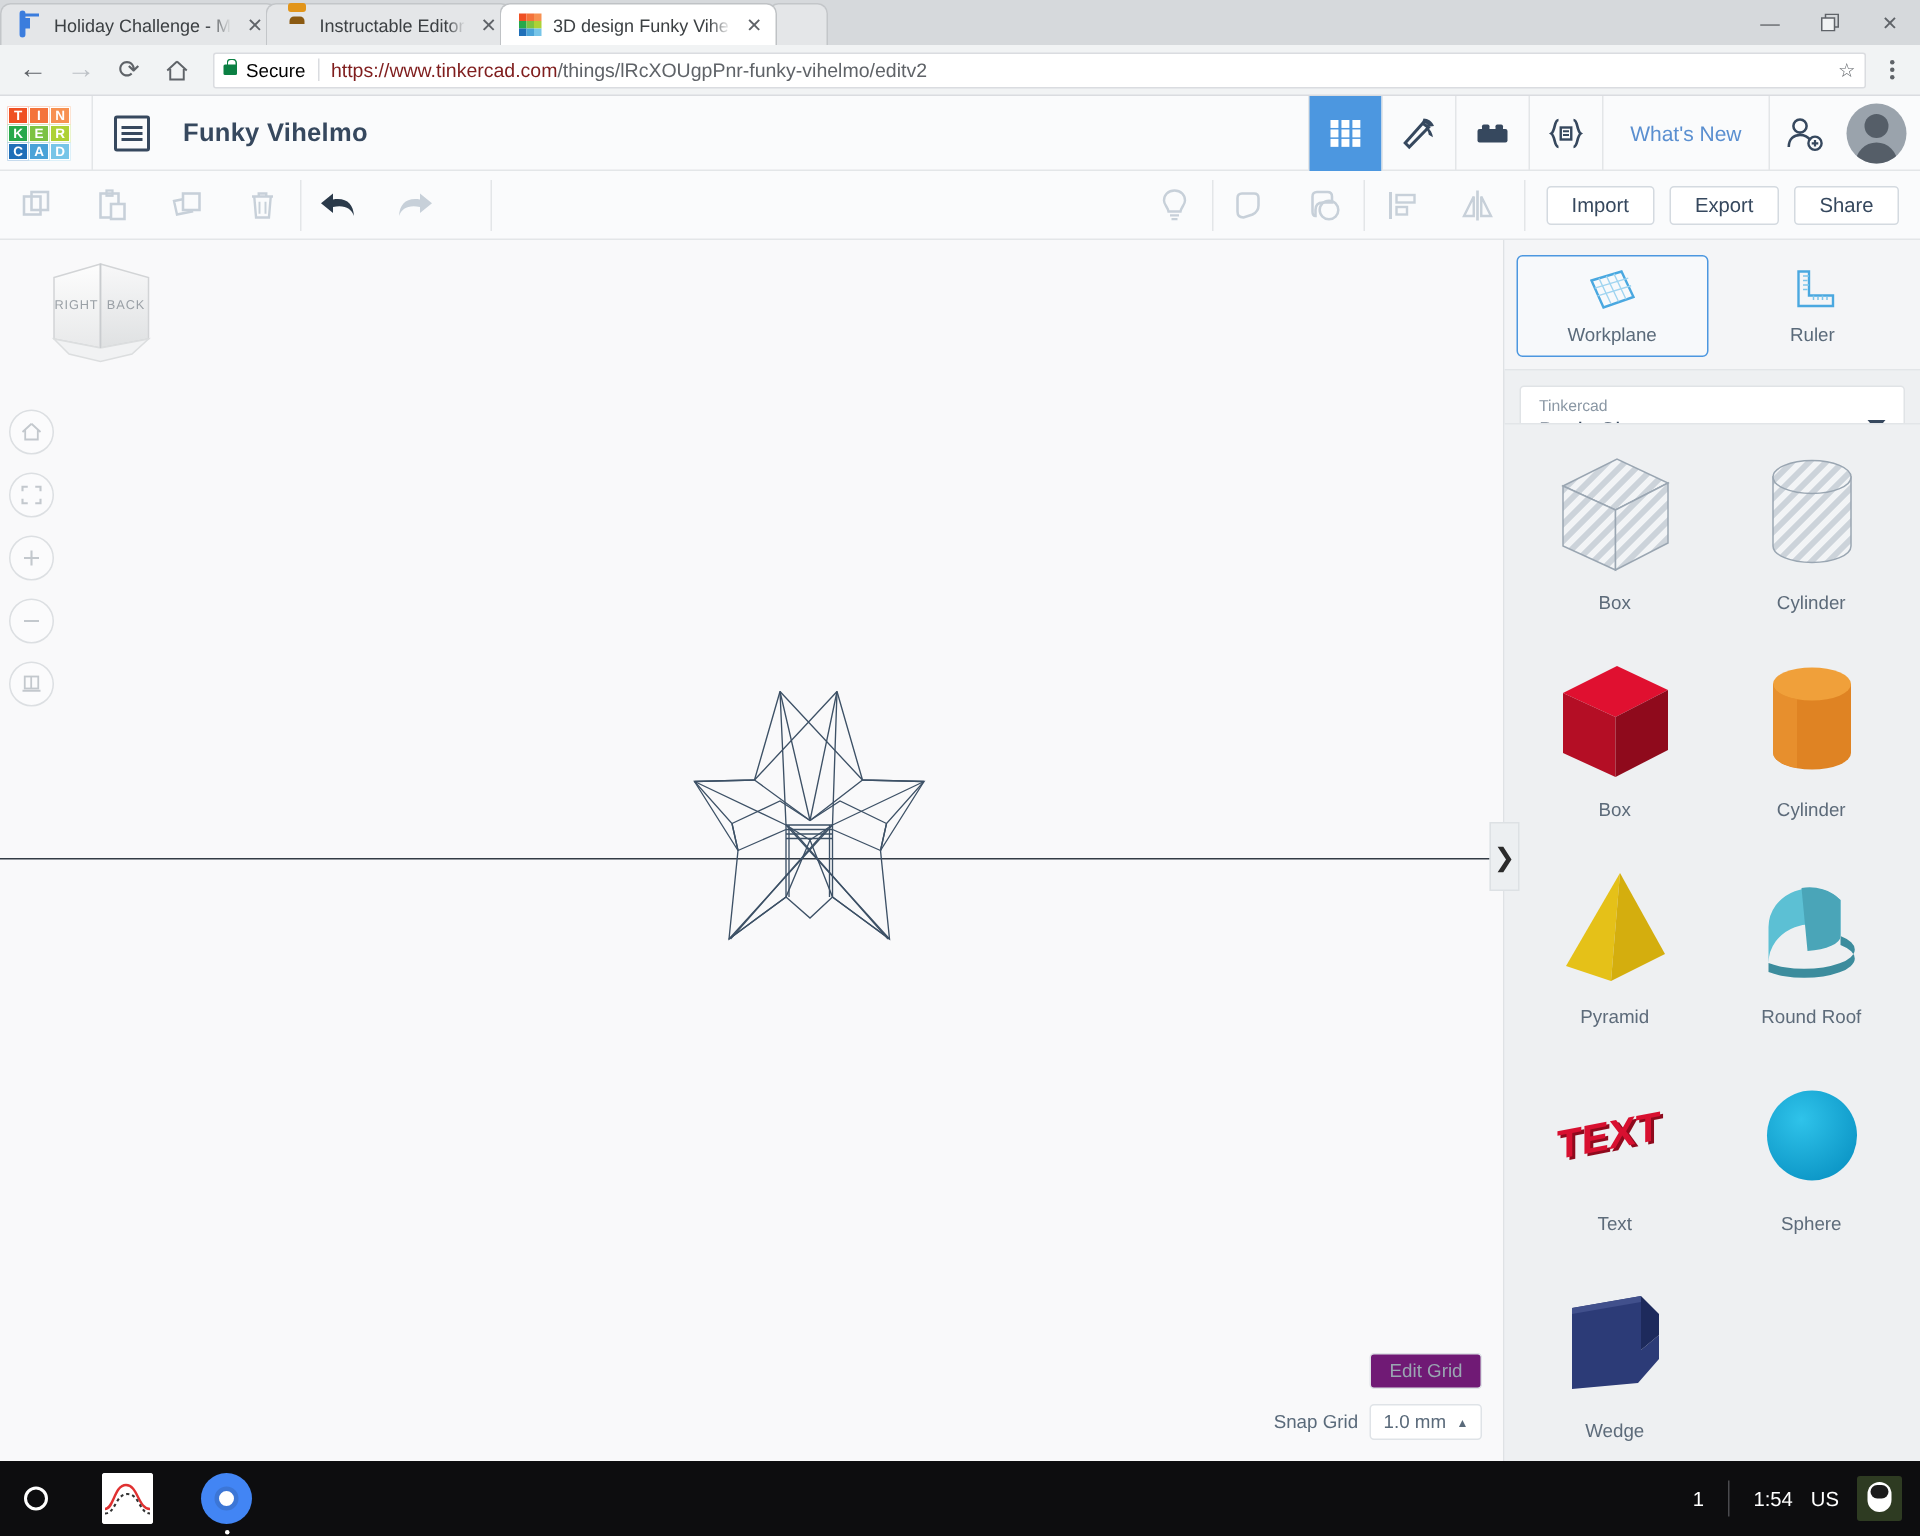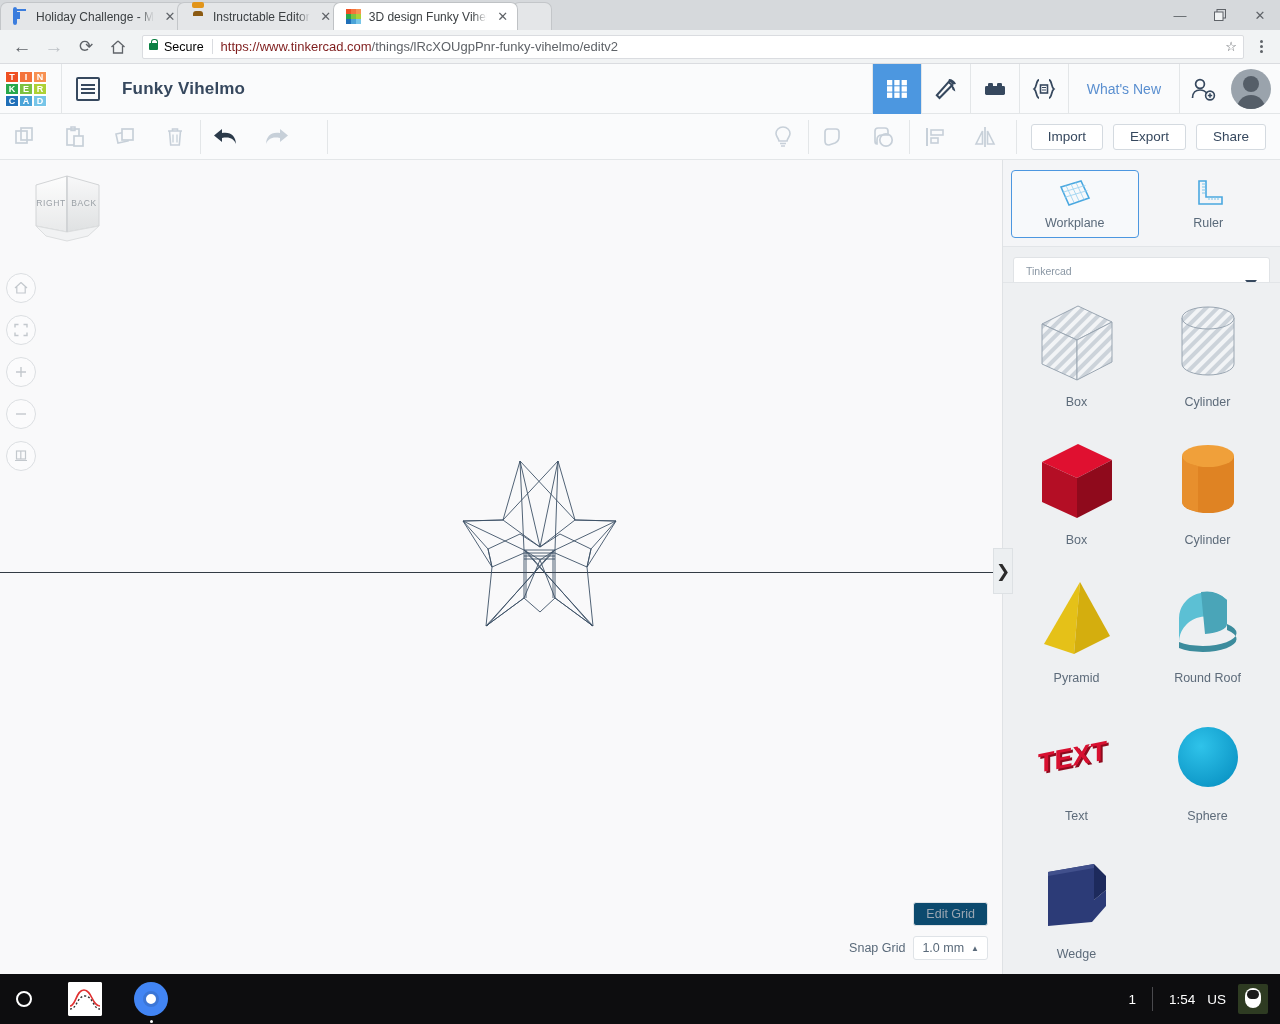--- a/index.html
+++ b/index.html
@@ -137,21 +137,21 @@
   .viewcube { position:absolute; left:20px; top:8px; }
   .navbtn-round {
     width:30px; height:30px; border-radius:50%; border:1px solid #dcdfe2;
     background:#fbfbfc; display:flex; align-items:center; justify-content:center;
     color:#c3c8cd; position:absolute; left:6px;
   }
   .grid-ctl { position:absolute; right:14px; bottom:14px; text-align:right; }
   .editgrid {
     display:inline-flex; align-items:center; justify-content:center;
     height:24px; padding:0 12px; border:1px solid #dfe3e7; border-radius:3px;
-    background:#0c4a6e; color:#9aa6b2; font-size:12.5px; margin-bottom:10px;
+    background:#701a75; color:#9aa6b2; font-size:12.5px; margin-bottom:10px;
   }
   .snaprow { display:flex; align-items:center; justify-content:flex-end; gap:8px; }
   .snaplbl { font-size:12.5px; color:#5a6a7a; }
   .snapval {
     height:24px; padding:0 8px; border:1px solid #dfe3e7; border-radius:3px;
     background:#fff; color:#5a6a7a; font-size:12.5px; display:flex; align-items:center; gap:7px;
   }
   .collapse-handle {
     position:absolute; left:993px; top:548px; width:20px; height:46px;
     background:#eceff1; border:1px solid #dde1e4;

